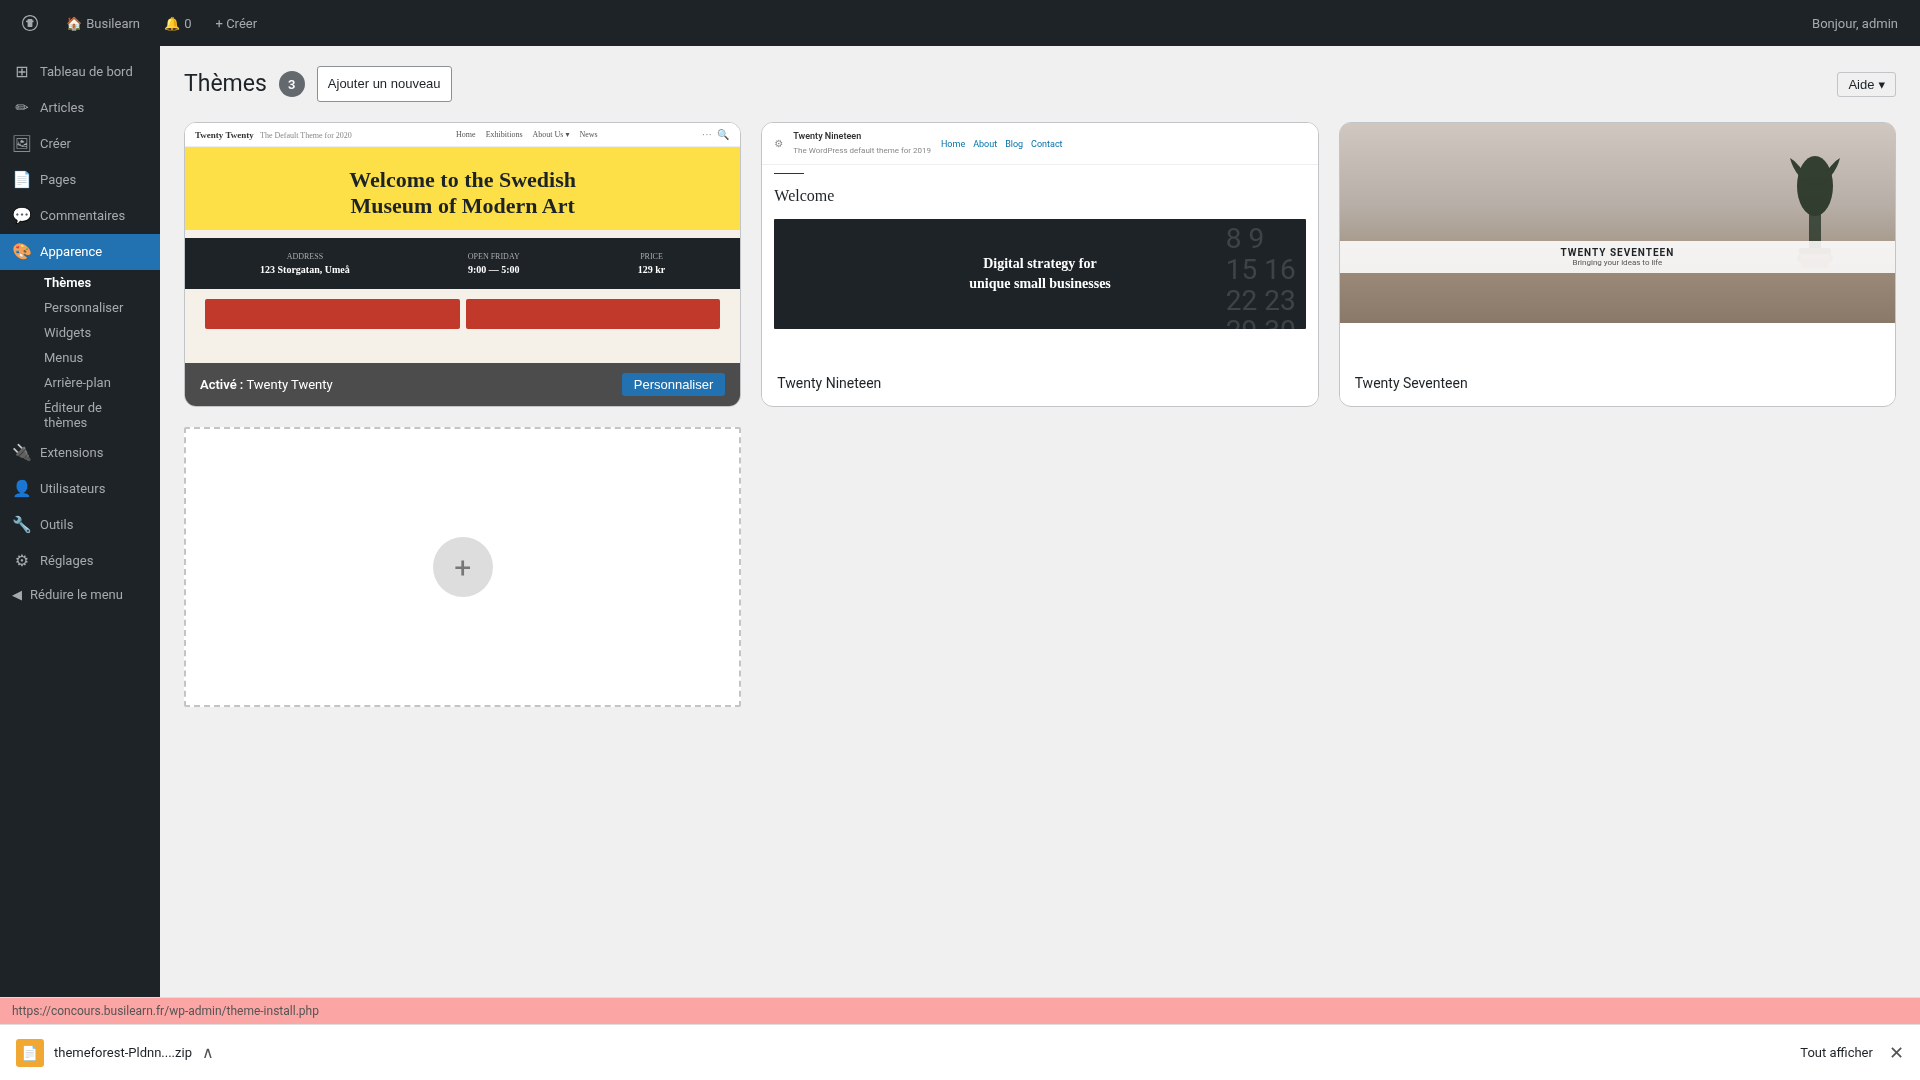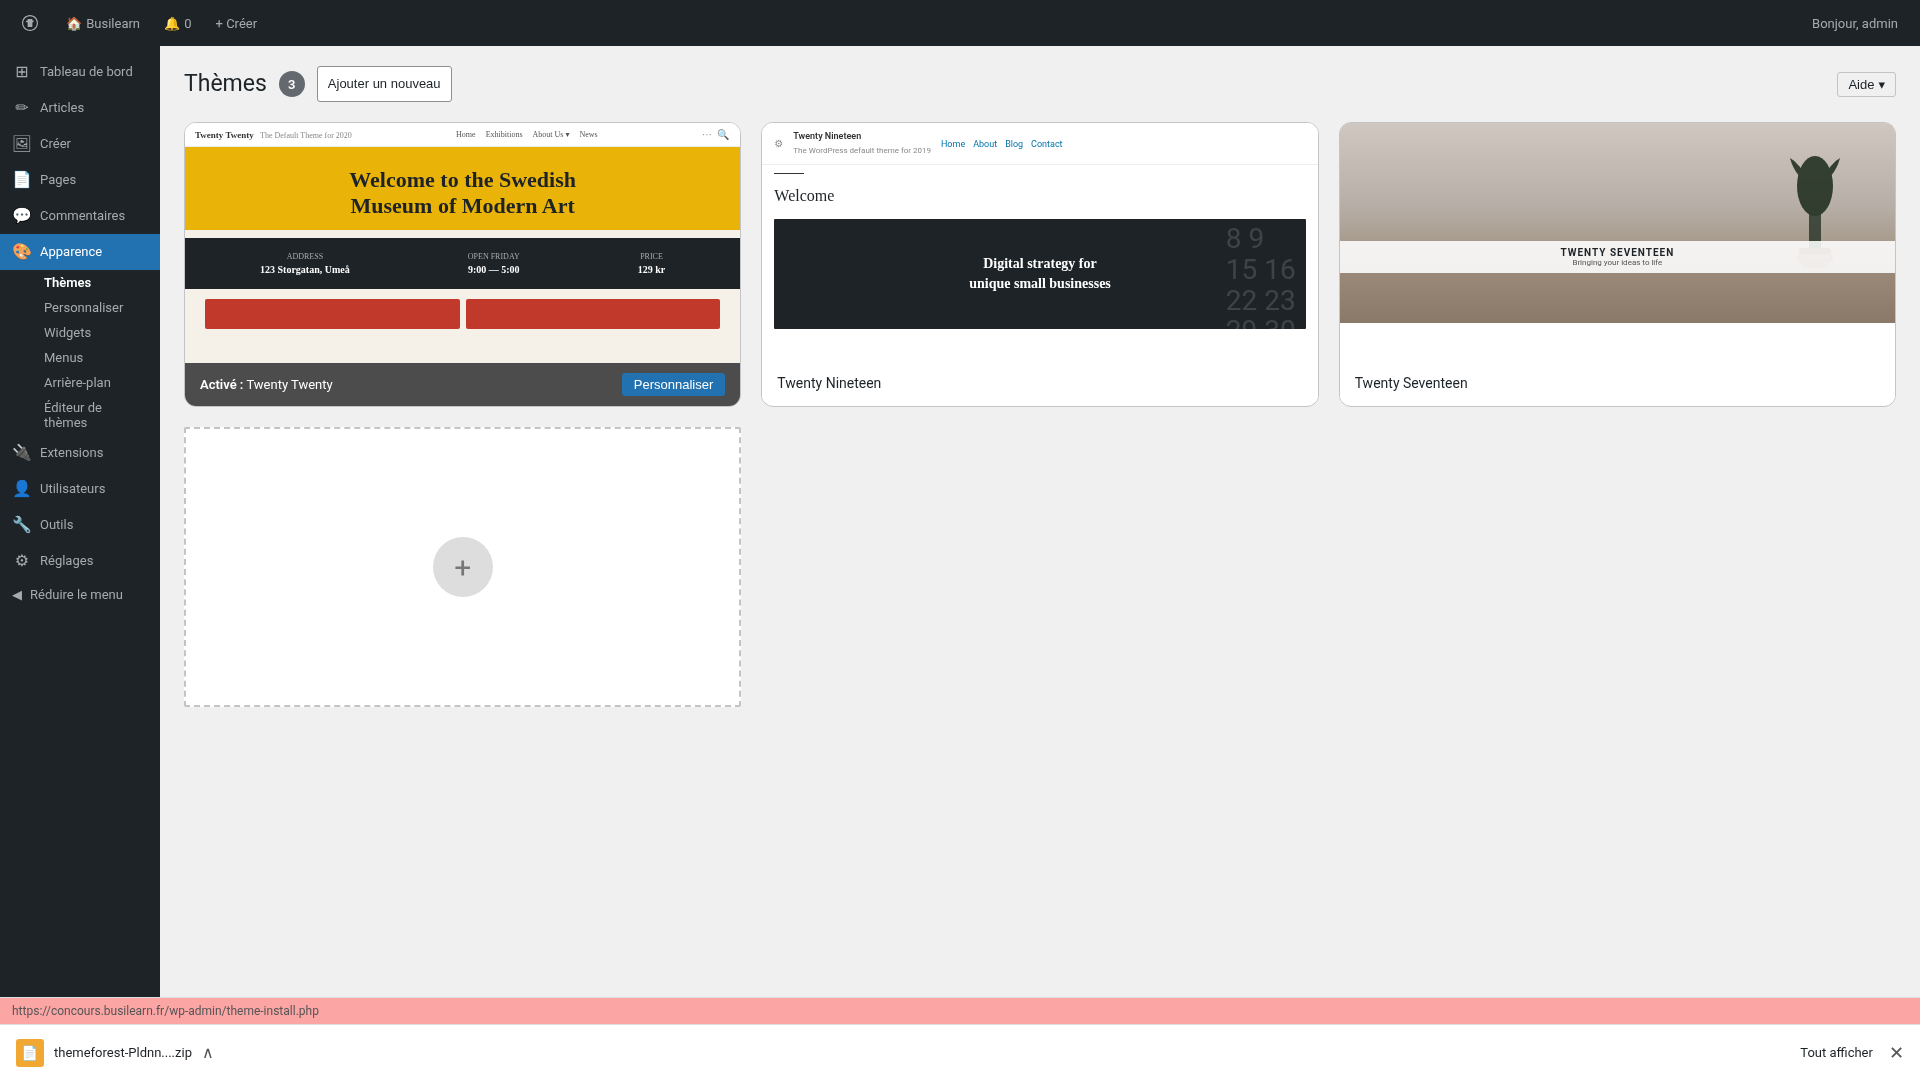--- a/index.html
+++ b/index.html
@@ -137,21 +137,21 @@
     }
     .tt-topbar {
       background: #fff; border-bottom: 1px solid #eee;
       padding: 6px 10px; display: flex; align-items: center; justify-content: space-between;
       font-size: 9px; color: #333;
     }
     .tt-topbar-nav { display: flex; gap: 10px; font-size: 8px; color: #555; }
     .tt-topbar-icons { display: flex; gap: 6px; font-size: 10px; color: #888; }
     .tt-hero {
       padding: 20px 20px 10px;
-      background: #eab308;
+      background: #fde047;
     }
     .tt-hero-title {
       font-size: 22px; font-weight: 700; color: #1d2327; line-height: 1.2; text-align: center;
       font-family: Georgia, serif;
     }
     .tt-dark-section {
       background: #1d2327; color: #fff; padding: 14px 16px;
       margin-top: 8px; display: flex; align-items: center; justify-content: space-around;
       font-size: 9px;
     }

